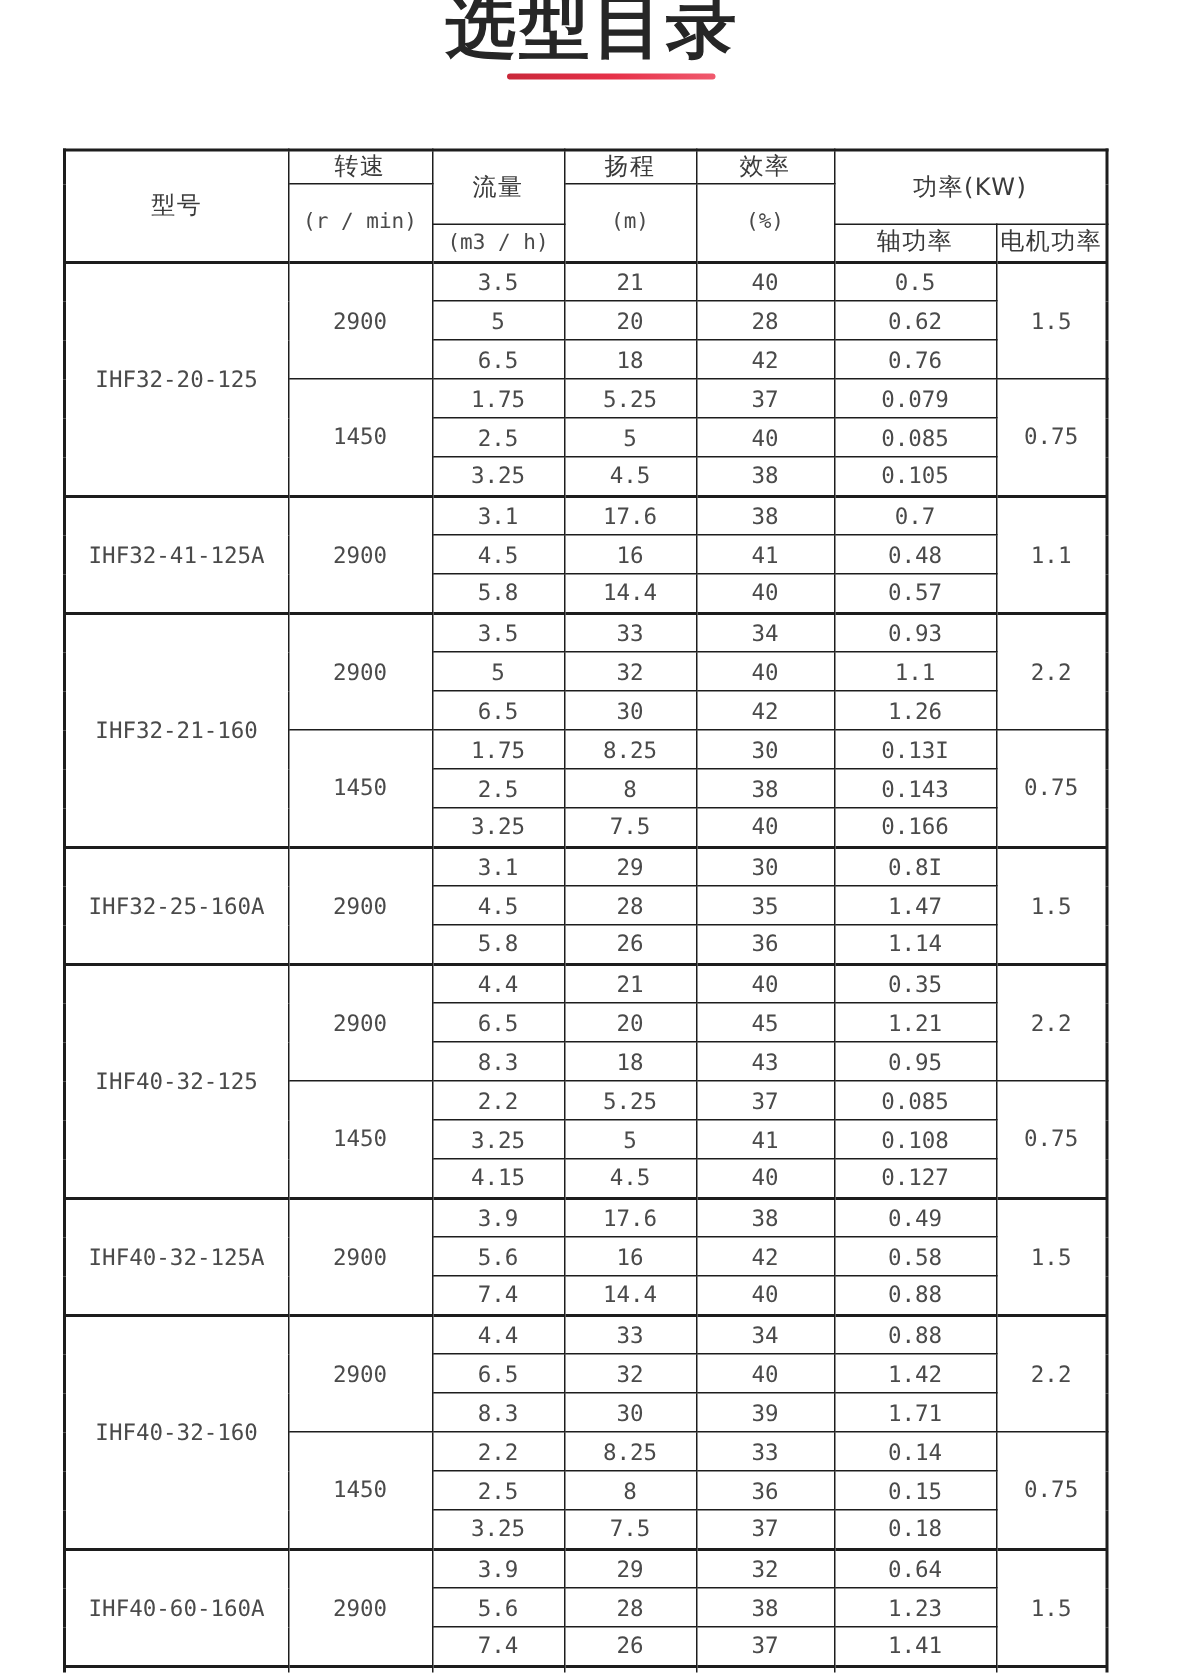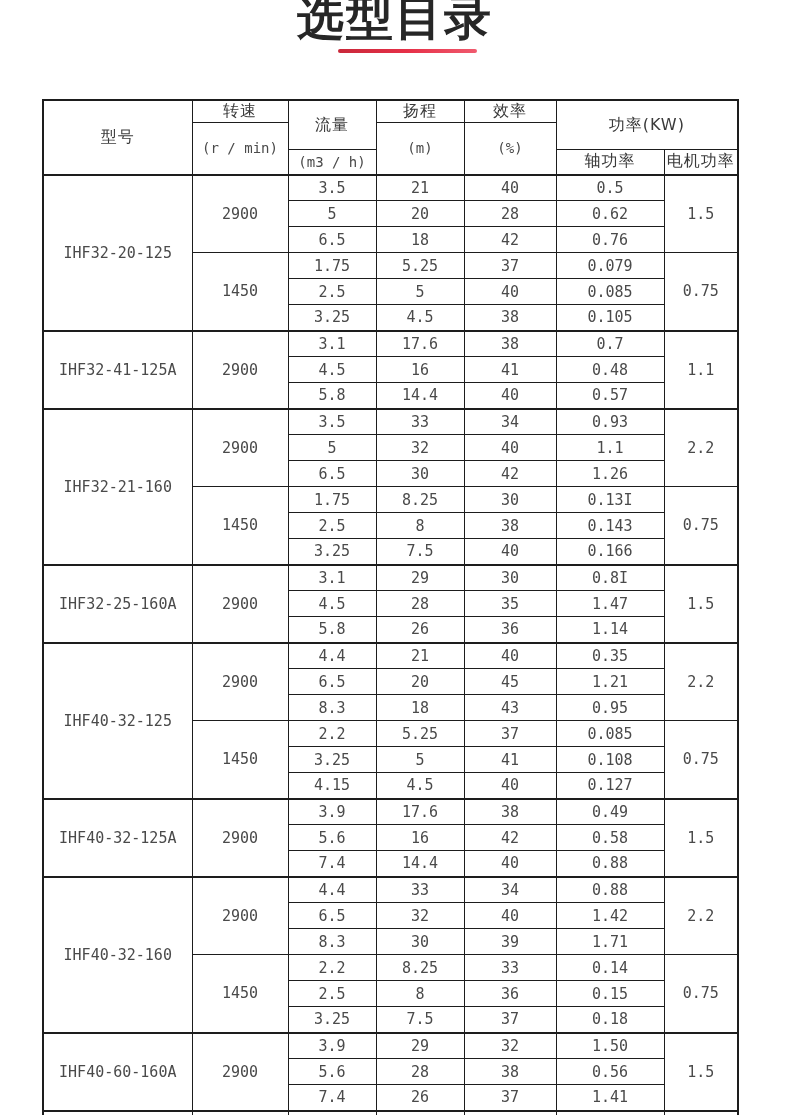--- a/index.html
+++ b/index.html
@@ -337,28 +337,28 @@
         <td>7.5</td>
         <td>37</td>
         <td>0.18</td>
       </tr>
       <tr class="block-start">
         <td rowspan="3">IHF40-60-160A</td>
         <td rowspan="3">2900</td>
         <td>3.9</td>
         <td>29</td>
         <td>32</td>
-        <td>1.50</td>
+        <td>0.64</td>
         <td rowspan="3">1.5</td>
       </tr>
       <tr>
         <td>5.6</td>
         <td>28</td>
         <td>38</td>
-        <td>0.56</td>
+        <td>1.23</td>
       </tr>
       <tr>
         <td>7.4</td>
         <td>26</td>
         <td>37</td>
         <td>1.41</td>
       </tr>
       <tr class="block-start sliver">
         <td></td>
         <td></td>

